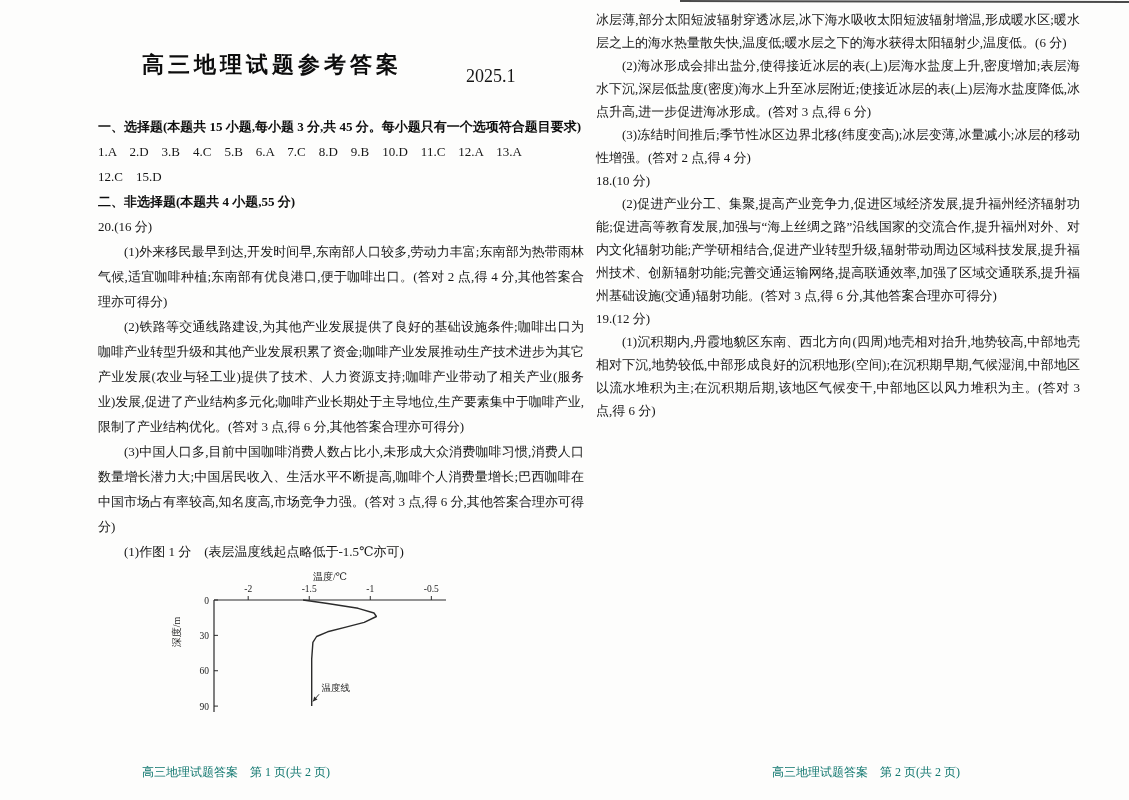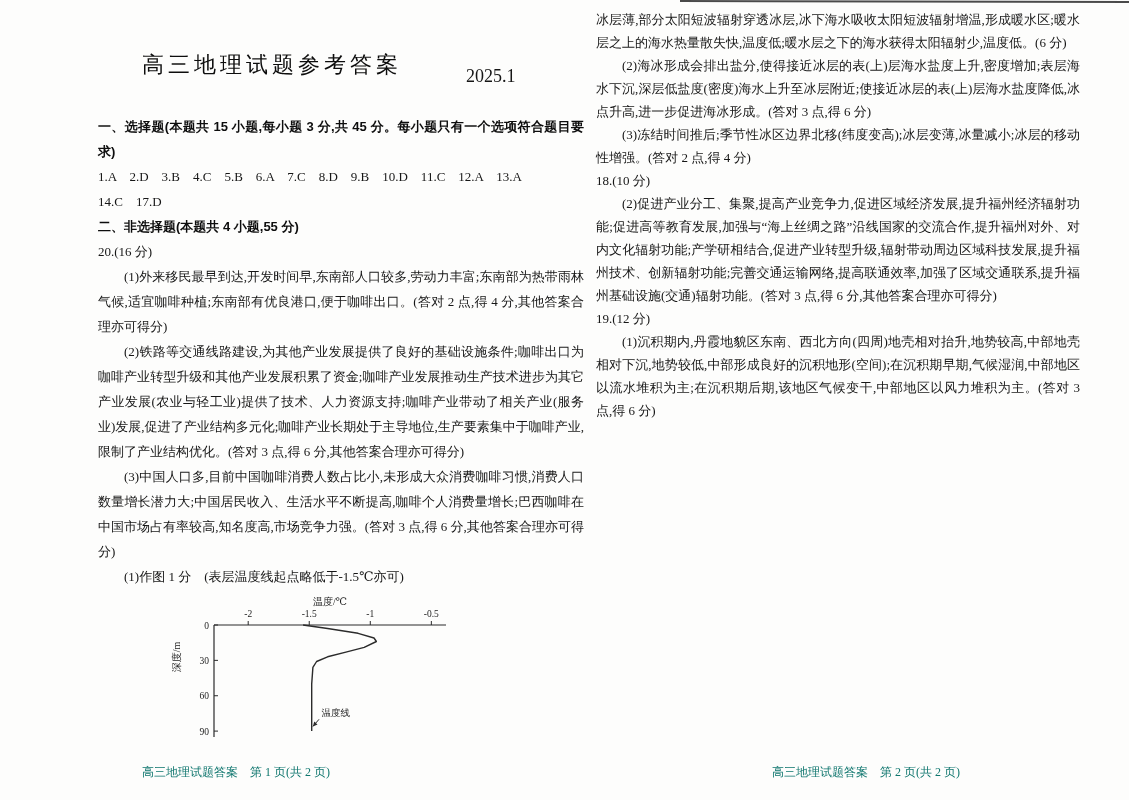--- a/index.html
+++ b/index.html
@@ -17,27 +17,27 @@
     background: #4a4a4a; transform: rotate(0.12deg); transform-origin: left top;
   }
   .page { position: absolute; }
   .page-left  { left: 98px;  top: 46px; width: 486px; font-size: 13px; line-height: 25px; }
   .page-right { left: 596px; top: 8px;  width: 484px; font-size: 13px; line-height: 23px; }
 
   .title-row { position: relative; height: 42px; margin-bottom: 26px; }
   .title {
     position: absolute; left: 44px; top: 6px;
     font-family: "Liberation Sans", "DejaVu Sans", sans-serif;
-    font-size: 22px; font-weight: normal; letter-spacing: 4px; color: #0d0d0d;
+    font-size: 22px; font-weight: bold; letter-spacing: 4px; color: #0d0d0d;
   }
   .date { position: absolute; left: 368px; top: 18px; font-size: 18px; }
 
   p { text-align: justify; }
   p.h {
-    font-family: Liberation Sans, sans-serif;
+    font-family: Liberation Serif, serif;
     font-weight: bold; color: #0d0d0d;
   }
   p.ind { text-indent: 2em; }
 
   .chart-fig { margin: 6px 0 0 68px; width: 292px; }
   .chart-fig svg { display: block; }
 
   .footer { position: absolute; top: 764px; font-size: 12px; color: #0f766e; }
   .footer-1 { left: 142px; }
   .footer-2 { left: 772px; }
@@ -49,21 +49,21 @@
   <div class="scan-edge"></div>
 
   <section class="page page-left">
     <div class="title-row">
       <h1 class="title">高三地理试题参考答案</h1>
       <span class="date">2025.1</span>
     </div>
 
     <p class="h">一、选择题(本题共 15 小题,每小题 3 分,共 45 分。每小题只有一个选项符合题目要求)</p>
     <p>1.A　2.D　3.B　4.C　5.B　6.A　7.C　8.D　9.B　10.D　11.C　12.A　13.A</p>
-    <p>14.C　17.D</p>
+    <p>12.C　15.D</p>
     <p class="h">二、非选择题(本题共 4 小题,55 分)</p>
     <p>20.(16 分)</p>
     <p class="ind">(1)外来移民最早到达,开发时间早,东南部人口较多,劳动力丰富;东南部为热带雨林气候,适宜咖啡种植;东南部有优良港口,便于咖啡出口。(答对 2 点,得 4 分,其他答案合理亦可得分)</p>
     <p class="ind">(2)铁路等交通线路建设,为其他产业发展提供了良好的基础设施条件;咖啡出口为咖啡产业转型升级和其他产业发展积累了资金;咖啡产业发展推动生产技术进步为其它产业发展(农业与轻工业)提供了技术、人力资源支持;咖啡产业带动了相关产业(服务业)发展,促进了产业结构多元化;咖啡产业长期处于主导地位,生产要素集中于咖啡产业,限制了产业结构优化。(答对 3 点,得 6 分,其他答案合理亦可得分)</p>
     <p class="ind">(3)中国人口多,目前中国咖啡消费人数占比小,未形成大众消费咖啡习惯,消费人口数量增长潜力大;中国居民收入、生活水平不断提高,咖啡个人消费量增长;巴西咖啡在中国市场占有率较高,知名度高,市场竞争力强。(答对 3 点,得 6 分,其他答案合理亦可得分)</p>
     <p class="ind">(1)作图 1 分　(表层温度线起点略低于-1.5℃亦可)</p>
 
     <figure class="chart-fig">
       <svg id="chart-svg" width="292" height="150" viewBox="0 0 292 150" font-family="&quot;Liberation Serif&quot;,&quot;DejaVu Serif&quot;,serif">
           <line x1="48" y1="30" x2="280" y2="30" stroke="#2b2b2b" stroke-width="1.2"></line>

